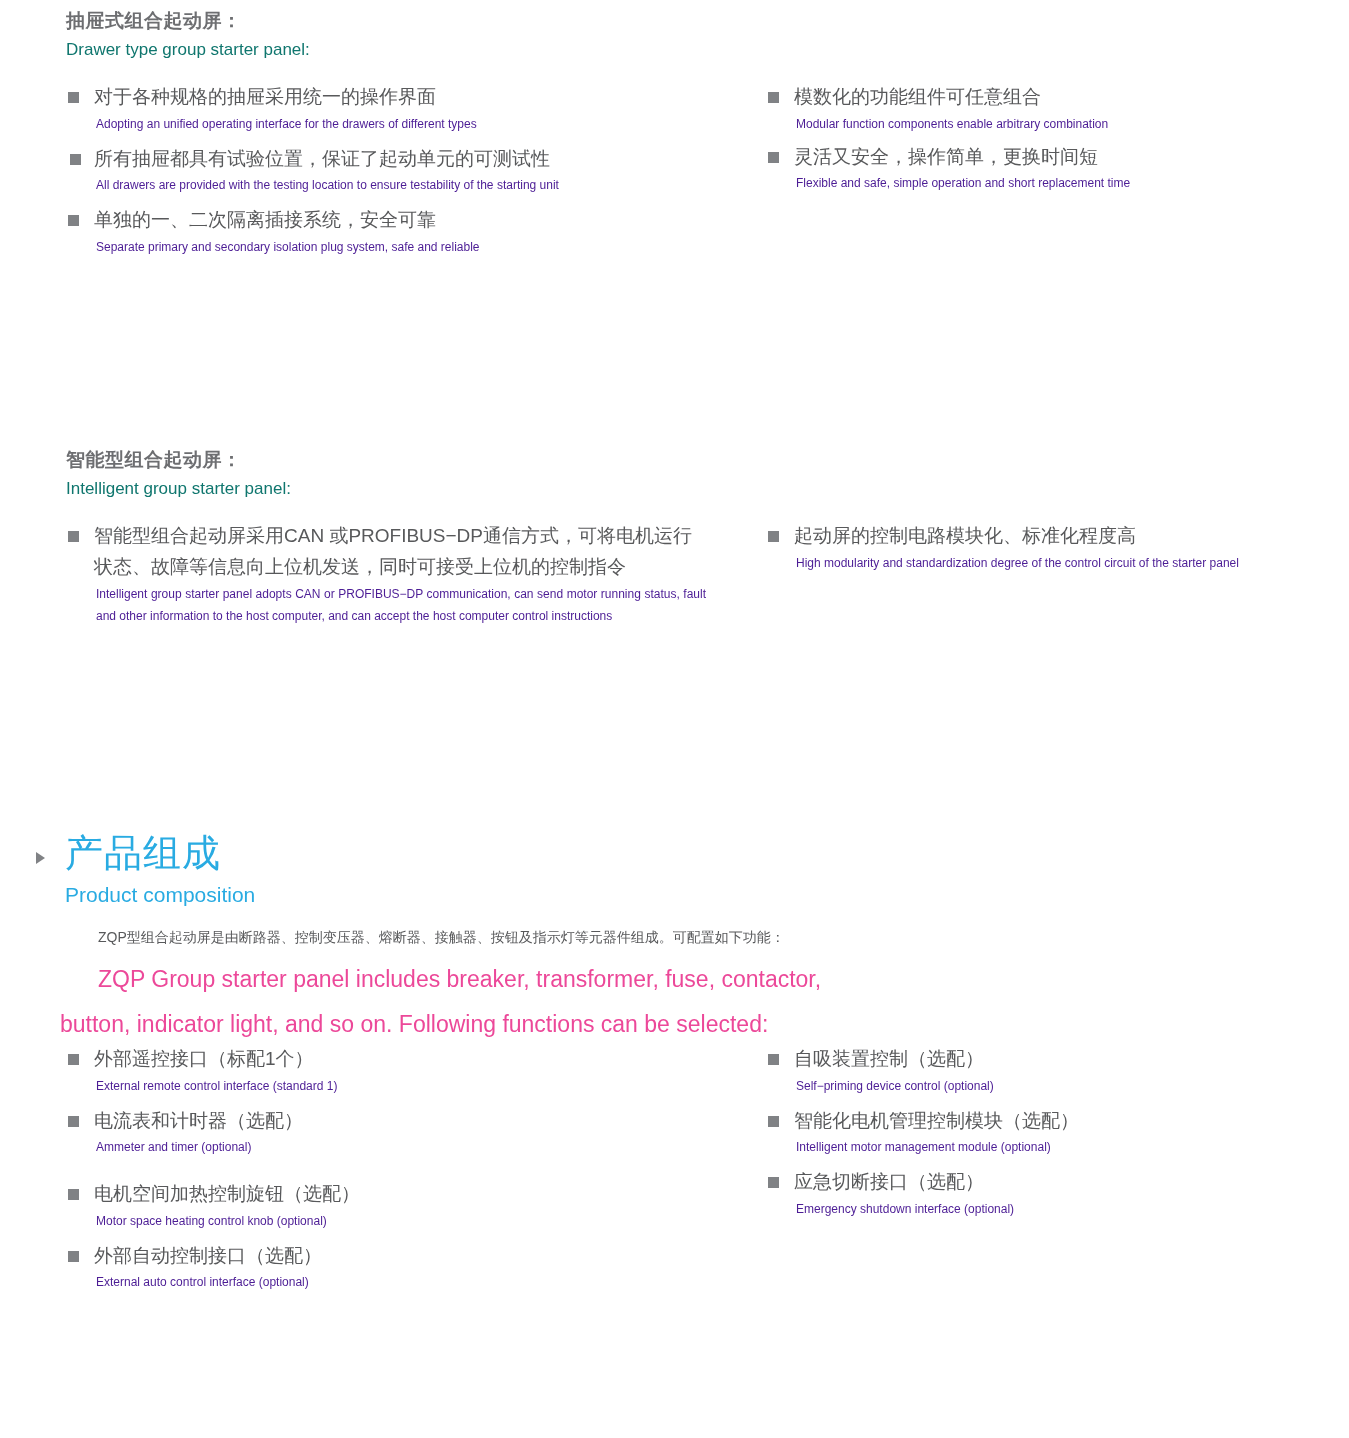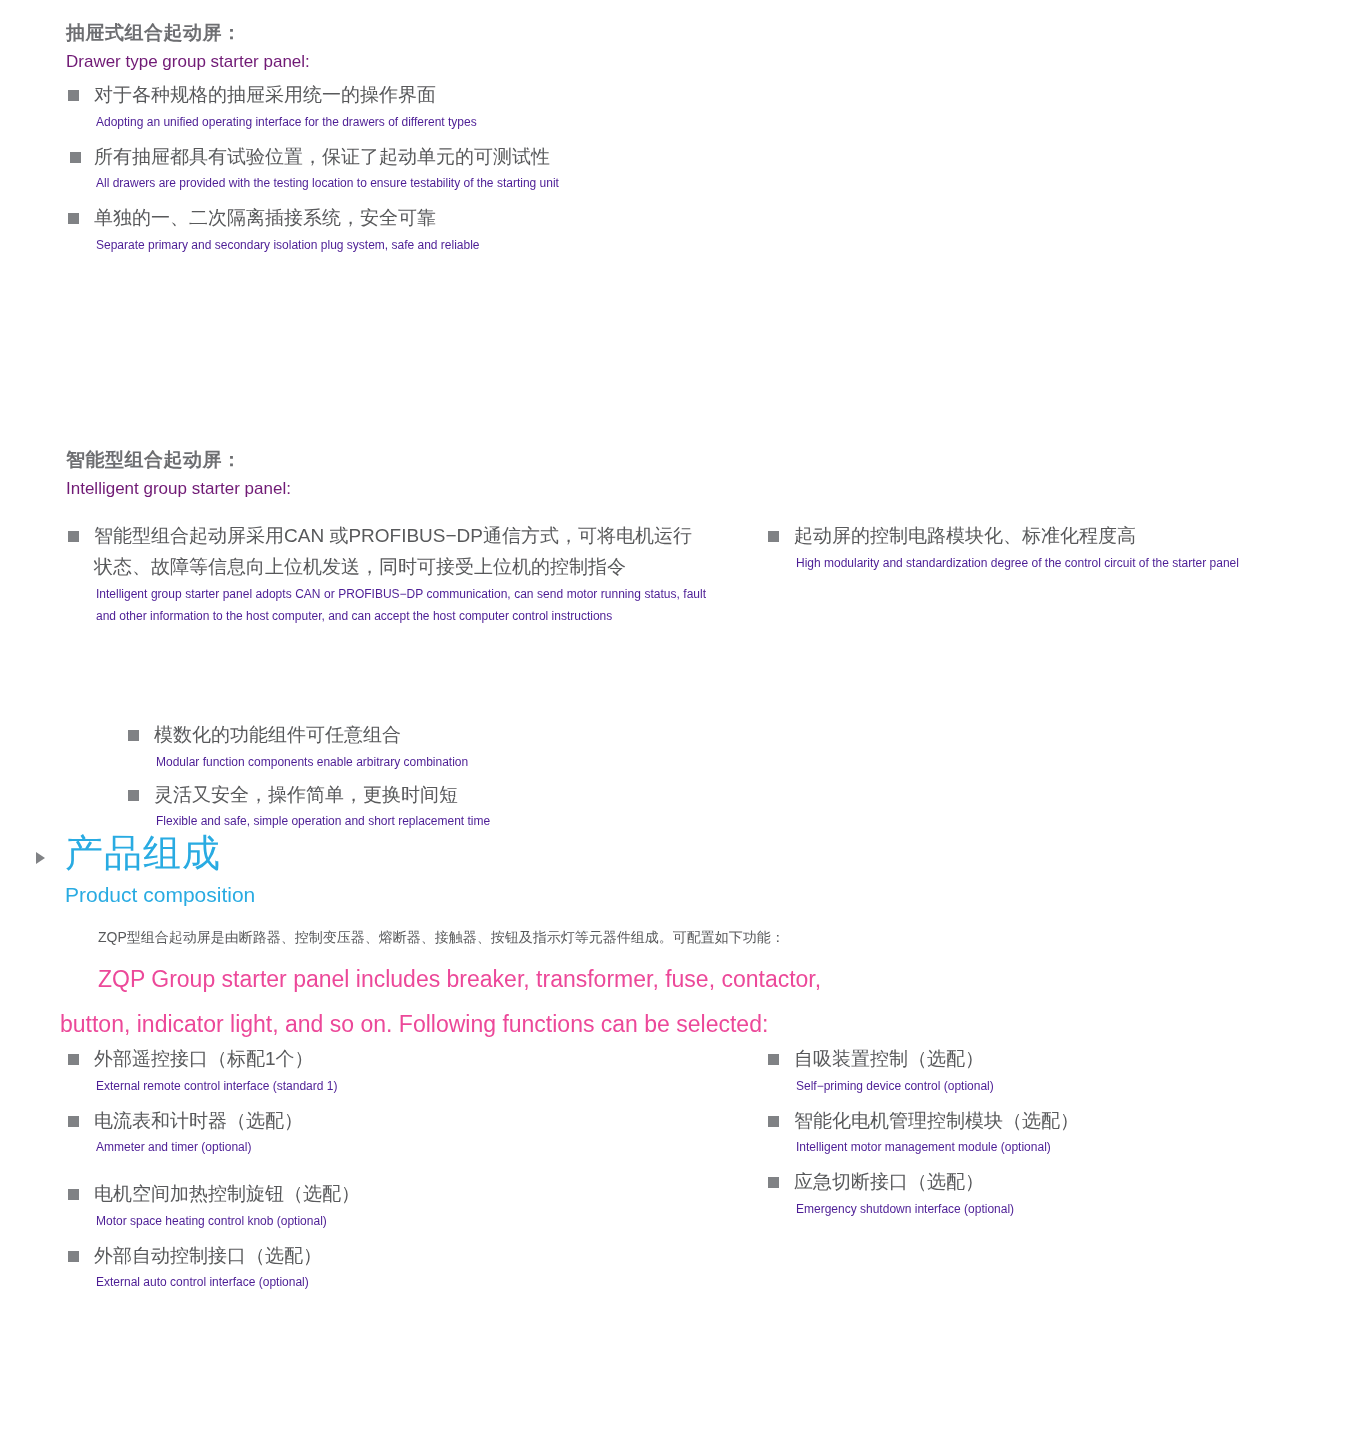--- a/index.html
+++ b/index.html
@@ -24,21 +24,21 @@
   
   .sec-title-cn {
     font-size: 19px;
     font-weight: bold;
     color: #6d6e71;
     letter-spacing: 0.5px;
     line-height: 1.4;
   }
   .sec-title-en {
     font-size: 17px;
-    color: #701a75;
+    color: #0f766e;
     line-height: 1.5;
     margin-top: 2px;
   }
 
   .cols {
     display: flex;
     width: 100%;
   }
   .col-left {
     width: 640px;
@@ -138,25 +138,25 @@
   
   .blk {
     position: absolute;
   }
 </style>
 </head>
 <body>
 
 <div class="page">
 
-  <div class="blk" style="left:66px; top:20px; width:1240px;">
+  <div class="blk" style="left:66px; top:8px; width:1240px;">
     <div class="sec-title-cn">抽屉式组合起动屏：</div>
     <div class="sec-title-en">Drawer type group starter panel:</div>
 
-    <div class="cols" style="margin-top:6px;flex-direction:column;">
+    <div class="cols" style="margin-top:20px;">
 
       <div class="col-left">
 
         <div class="bullet-item">
           <span class="bullet-cn">
             <span class="sq"></span>
             <span>对于各种规格的抽屉采用统一的操作界面</span>
           </span>
           <span class="bullet-en">Adopting an unified operating interface for the drawers of different types</span>
         </div>

